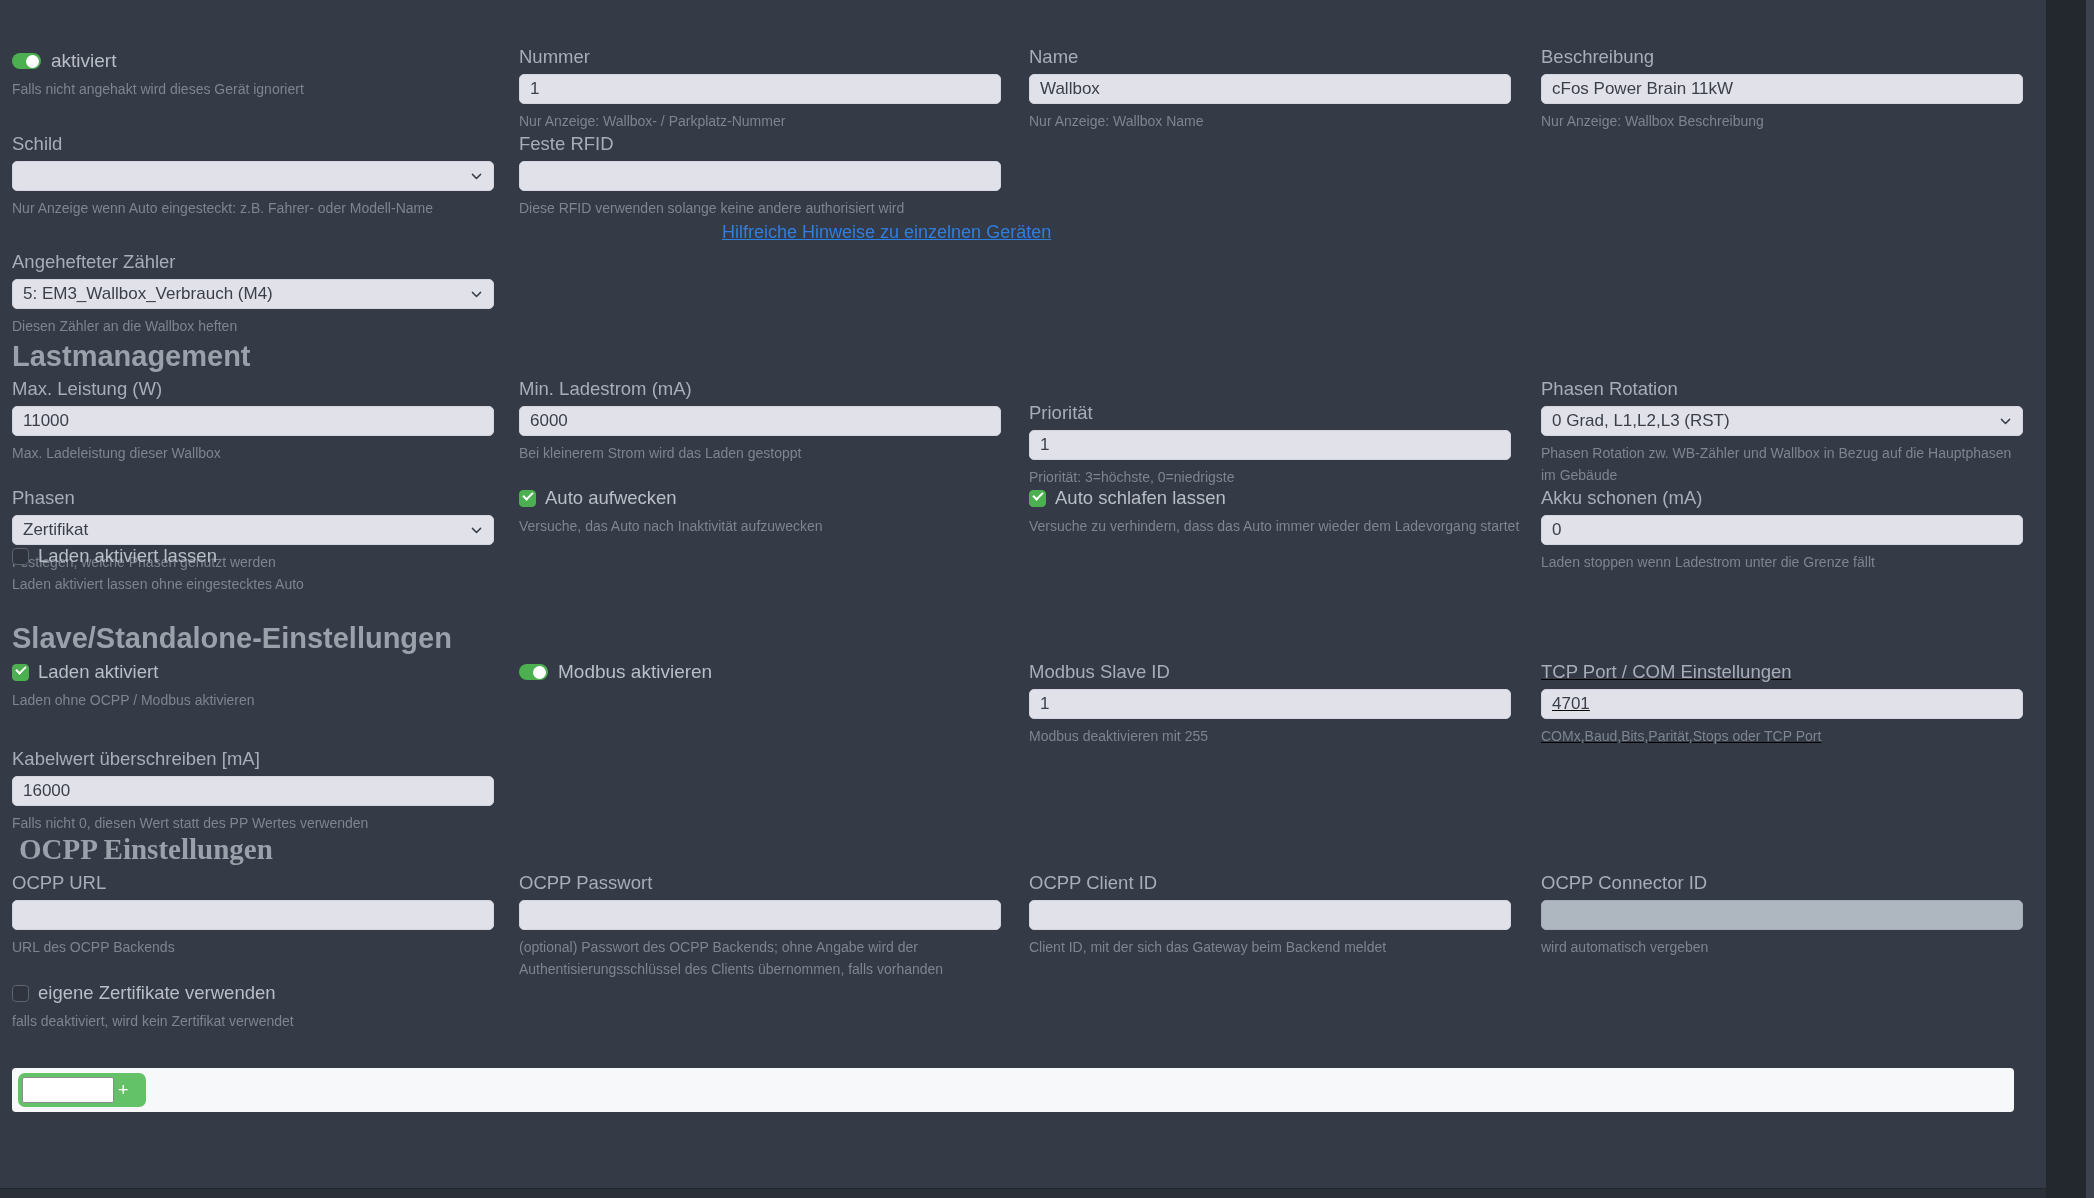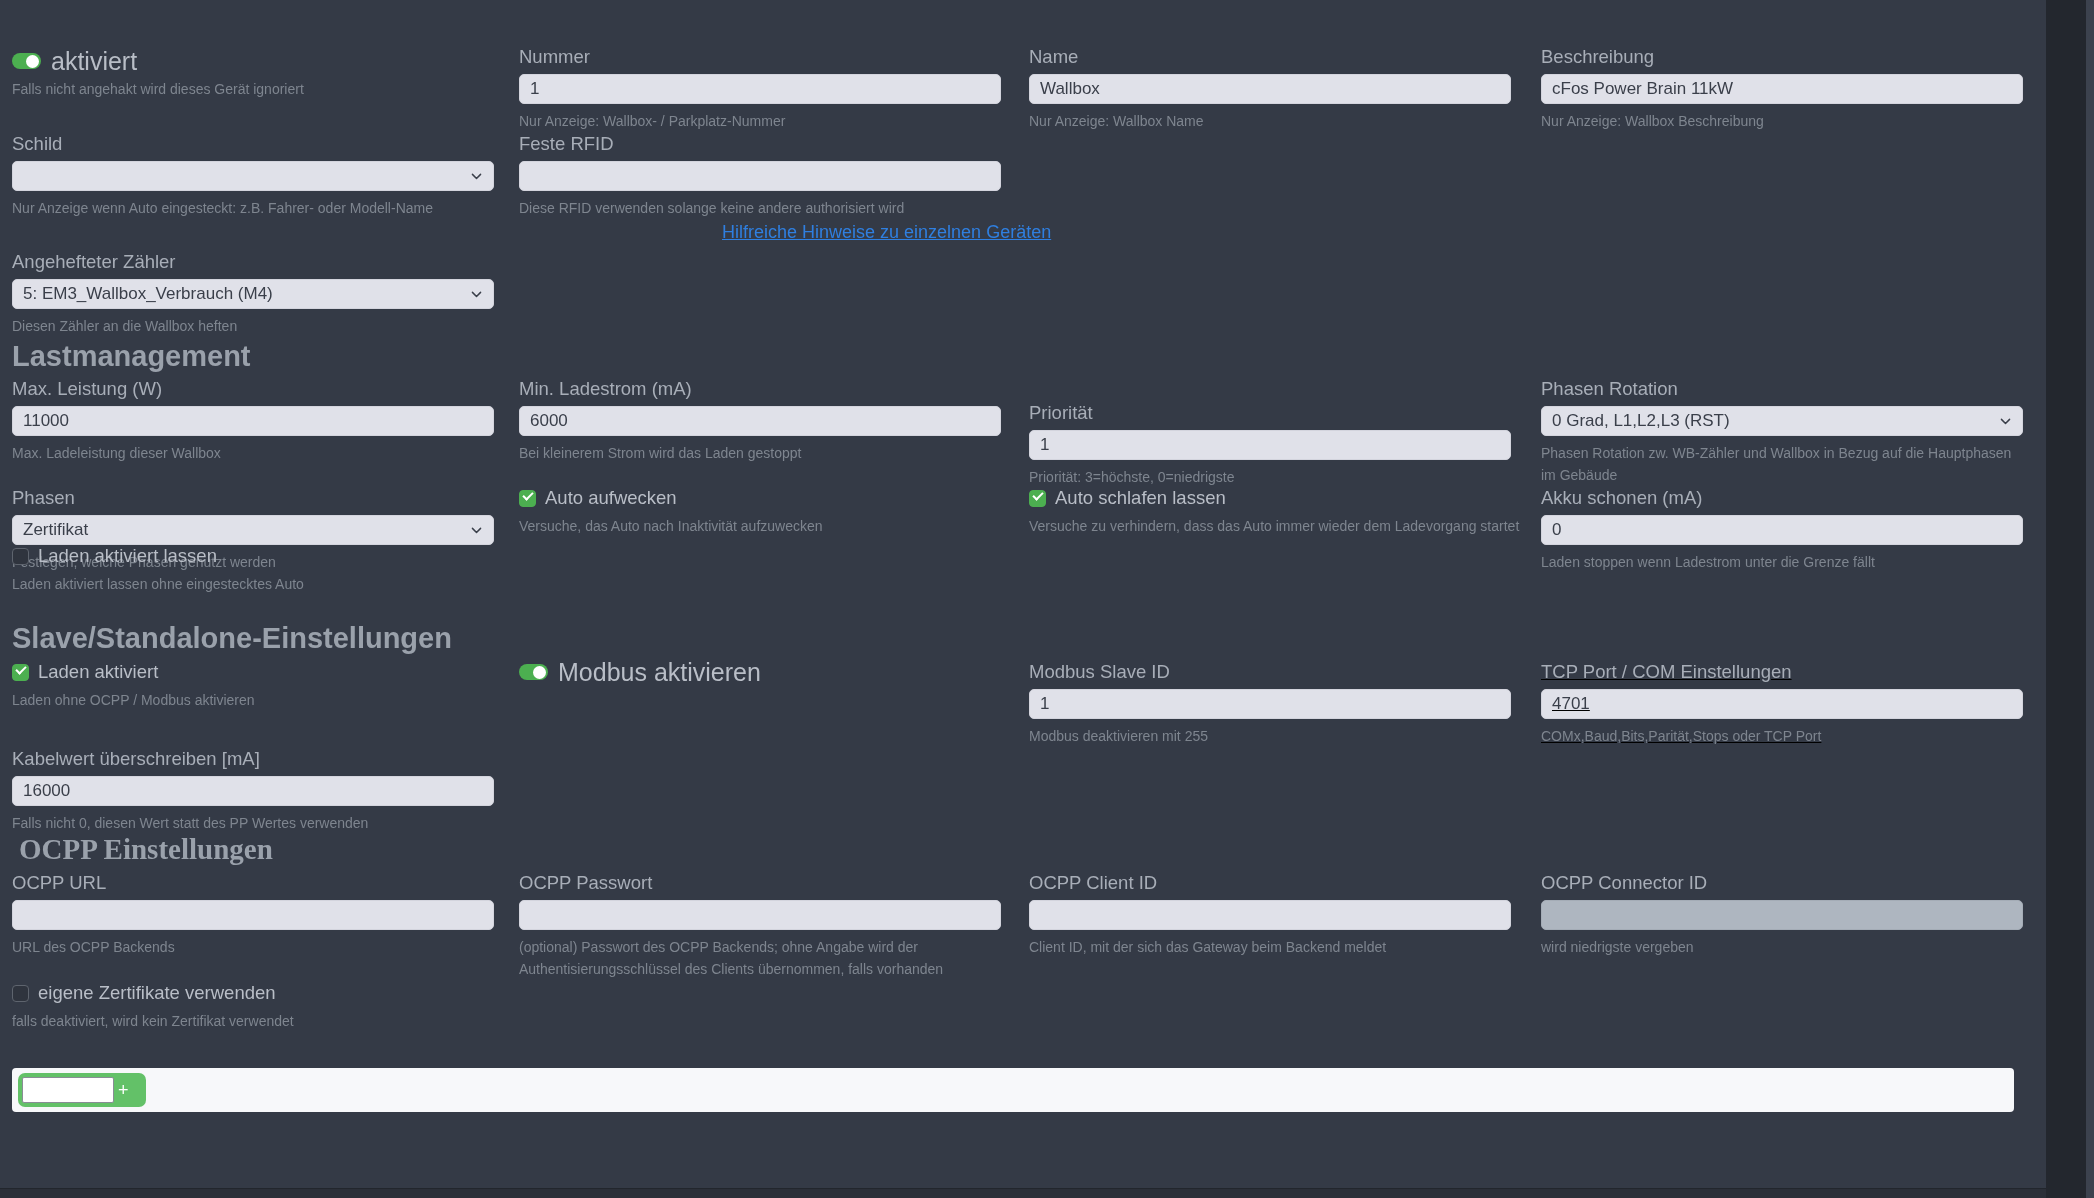--- a/index.html
+++ b/index.html
@@ -106,21 +106,21 @@
   }
   .toggle .knob {
     position: absolute;
     top: 1.5px; left: 14px;
     width: 13px; height: 13px;
     border-radius: 50%;
     background: #ffffff;
   }
   .toggle-label {
     color: #b9bec7;
-    font-size: 25px;
+    font-size: 19px;
     line-height: 22px;
     white-space: nowrap;
   }
 
   
   .cb-row { display: flex; align-items: center; gap: 9px; }
   .cbox {
     width: 17px; height: 17px;
     border-radius: 4px;
     flex: none;
@@ -412,21 +412,21 @@
 
     <div class="fld" style="left:1029px; top:872px;">
       <label class="lbl">OCPP Client ID</label>
       <input class="txt" type="text" value="" style="">
       <span class="hint">Client ID, mit der sich das Gateway beim Backend meldet</span>
     </div>
 
     <div class="fld" style="left:1541px; top:872px;">
       <label class="lbl">OCPP Connector ID</label>
       <input class="txt disabled" type="text" disabled="" value="" style="">
-      <span class="hint">wird niedrigste vergeben</span>
+      <span class="hint">wird automatisch vergeben</span>
     </div>
 
     <div class="fld" style="left:12px; top:982px;">
       <div class="cb-row">
         <span class="cbox off"></span>
         <span class="cb-label">eigene Zertifikate verwenden</span>
       </div>
       <span class="hint">falls deaktiviert, wird kein Zertifikat verwendet</span>
     </div>
 

